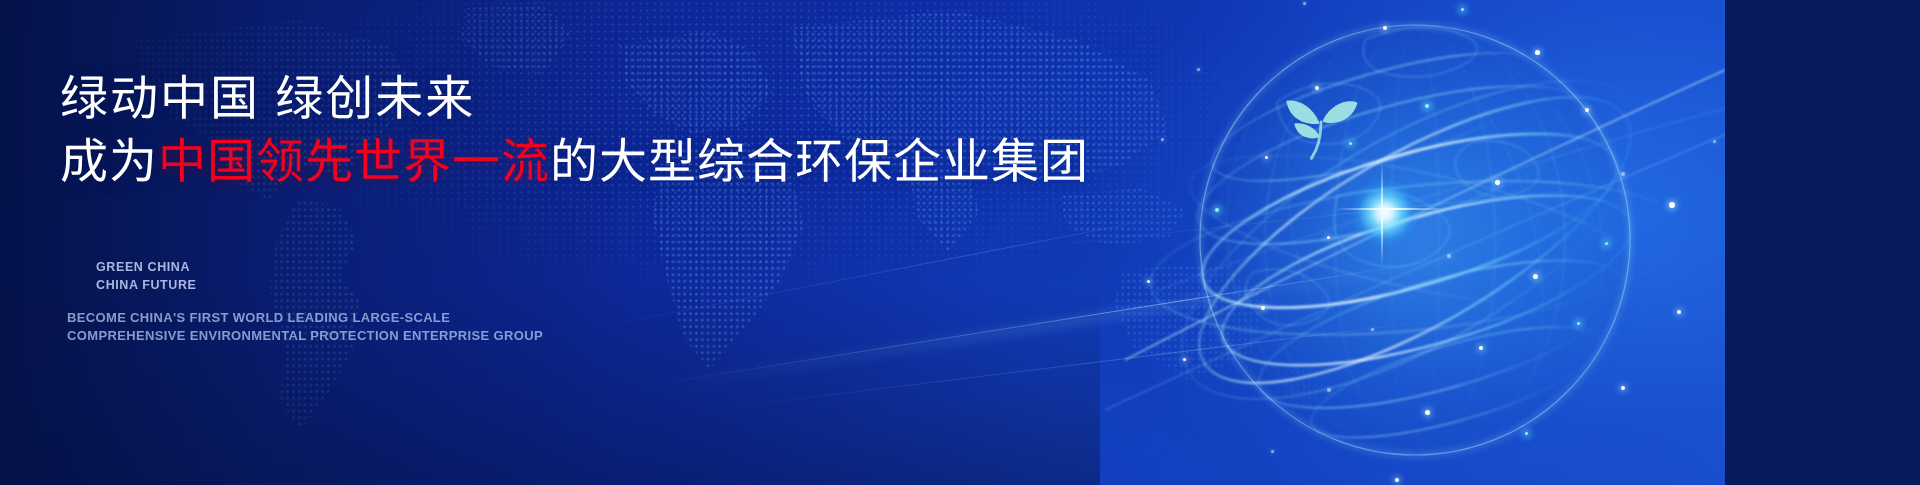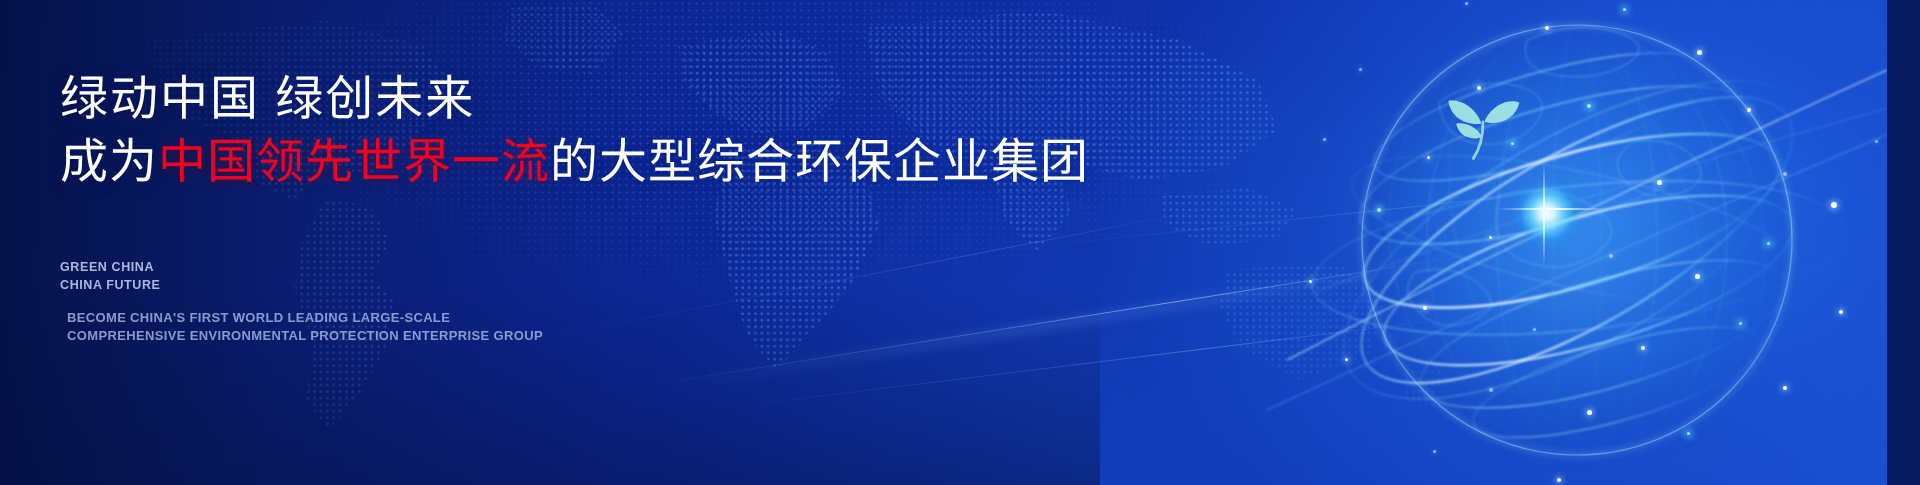--- a/index.html
+++ b/index.html
@@ -7,21 +7,21 @@
 
   html, body {
     width:1920px; height:485px;
     overflow:hidden;
     background:#071a5e;
     font-family:"Liberation Sans", sans-serif;
   }
 
   #banner {
     position:relative;
-    width:1887px; height:485px;
+    width:1725px; height:485px;
     overflow:hidden;
     
     background:
       radial-gradient(ellipse 760px 560px at 1600px 215px,
         rgba(40,120,235,0.72) 0%,
         rgba(26,86,205,0.42) 38%,
         rgba(12,48,150,0.12) 66%,
         rgba(0,0,0,0) 82%),
       radial-gradient(ellipse 900px 700px at 1150px 430px,
         rgba(22,78,200,0.40) 0%,
@@ -128,21 +128,21 @@
   .tagline {
     position:absolute;
     left:60px; top:258px;
     font-size:12.5px;
     font-weight:700;
     line-height:1.45;
     letter-spacing:0.6px;
     color:#b9c5ea;
     opacity:0.92;
   }
-  .tagline div { white-space:nowrap; }
+  .tagline div { white-space:nowrap;margin-left:36px; }
 
   .subtitle {
     position:absolute;
     left:67px; top:309px;
     font-size:13px;
     font-weight:700;
     line-height:1.42;
     letter-spacing:0.35px;
     color:#9fb2e0;
     opacity:0.85;

